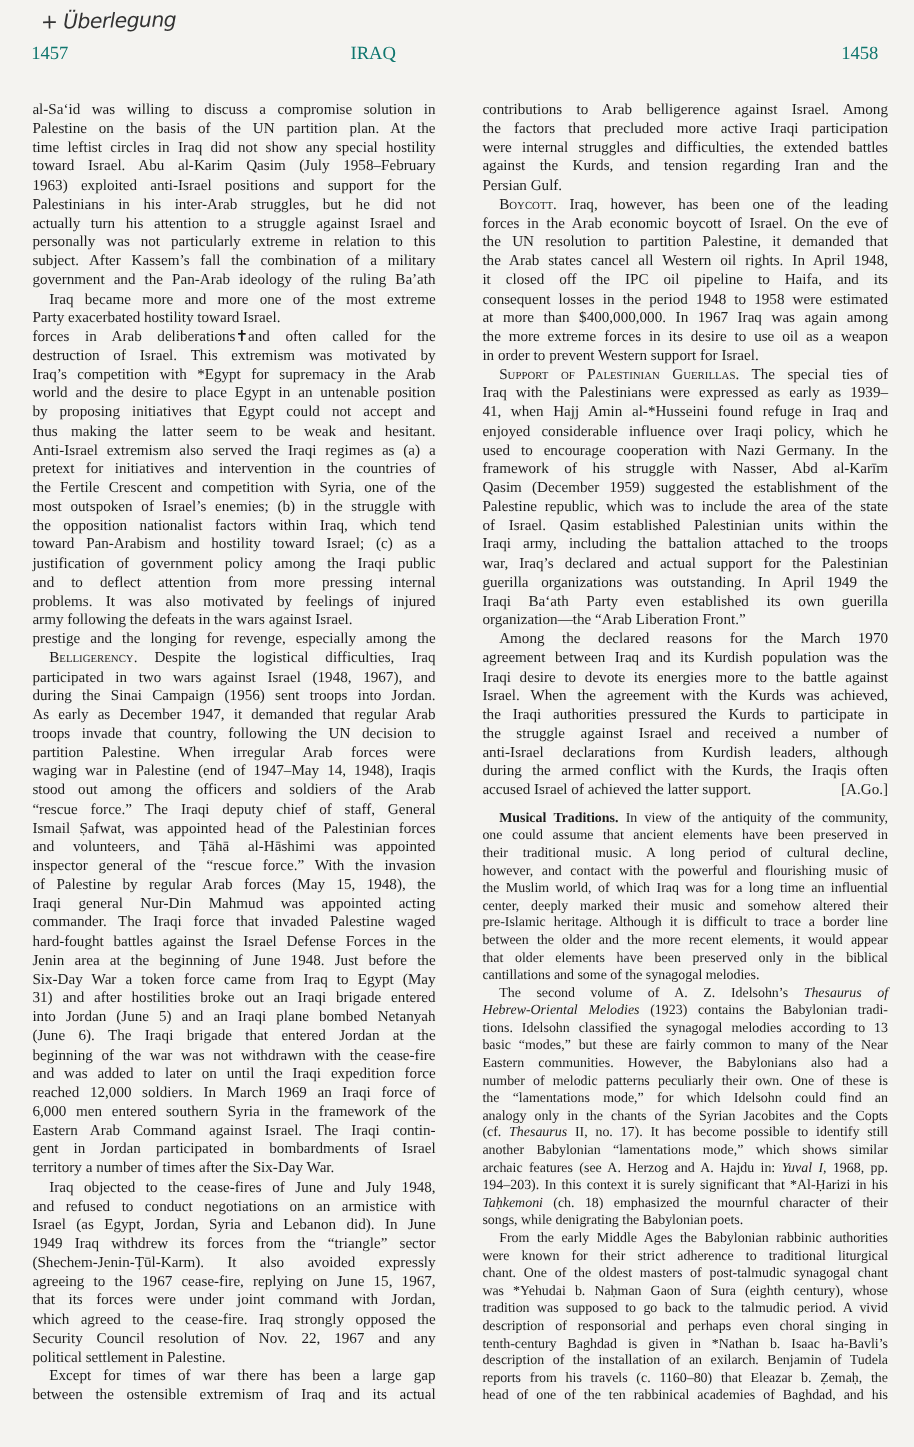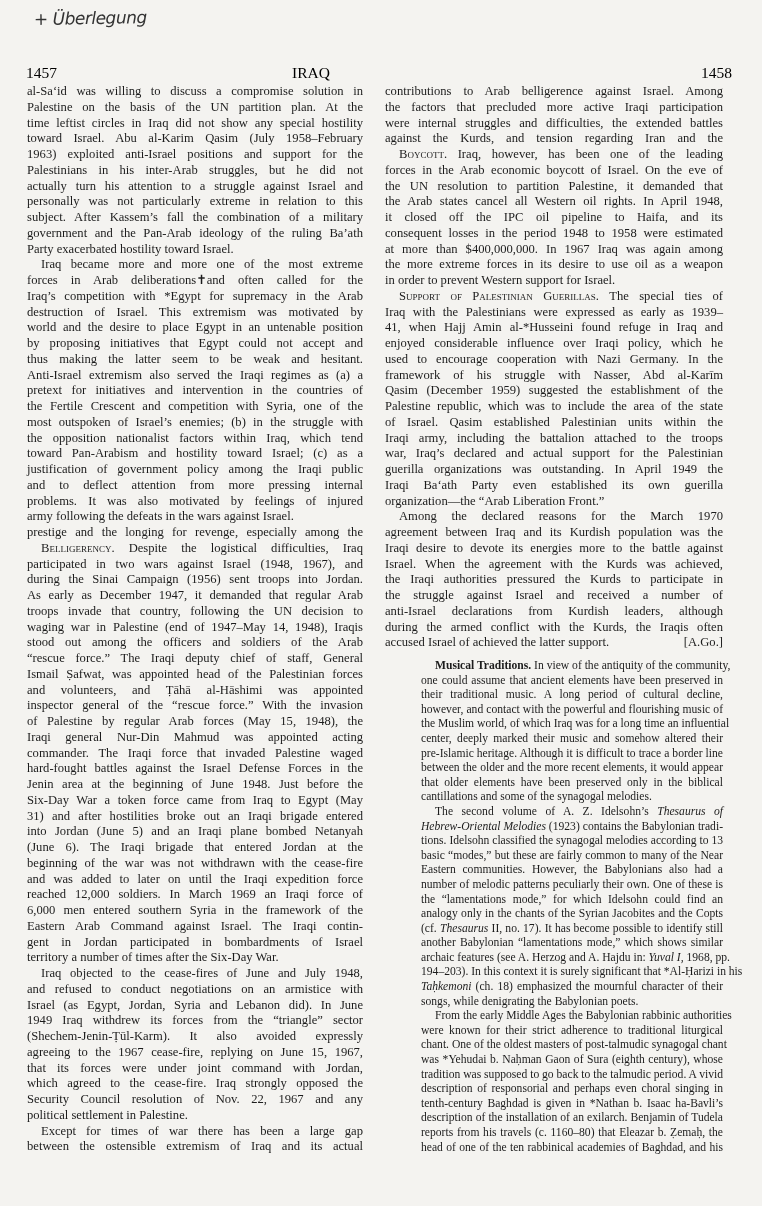--- a/index.html
+++ b/index.html
@@ -9,40 +9,40 @@
     font-family: "Liberation Serif", "DejaVu Serif", serif;
     color: #1c1c1c;
     position: relative;
   }
   .handnote {
     position: absolute; left: 34px; top: 8px;
     font-family: "DejaVu Sans", sans-serif;
     font-size: 17px; font-style: italic; color: #333;
     letter-spacing: -0.5px; transform: rotate(-1deg);
   }
-  .hdr { position: absolute; top: 64px; font-size: 15.5px; color: #000000; }
+  .hdr { position: absolute; top: 36px; font-size: 15.5px; color: #0f766e; }
   .hdr-left { left: 26px; }
   .hdr-center { left: 0; width: 622px; text-align: center; }
   .hdr-right { right: 30px; margin-left: 48px; }
   .col { position: absolute; top: 84px; }
   .col-left { left: 27px; width: 336px; }
-  .col-right { left: 385px; width: 338px; }
+  .col-right { left: 402px; width: 338px; }
   .ln {
     display: block; height: 15.75px; line-height: 15.75px;
     font-size: 12.6px; white-space: nowrap; overflow: visible;
     text-align: justify; text-align-last: justify;
   }
   .ln.last { text-align-last: left; }
   .ln.ind { padding-left: 14px; }
   .sc { font-variant: small-caps; }
   .it { font-style: italic; }
   .bd { font-weight: bold; }
   .sig { float: right; }
   .music .ln { font-size: 11.6px; height: 14.6px; line-height: 14.6px; }
-  .music { margin-top: 8px; margin-left: 36px; }
+  .music { margin-top: 8px; }
 </style>
 </head>
 <body>
 
 <div class="handnote">+ Überlegung</div>
 
 <div>
   <div class="hdr hdr-left">1457</div>
   <div class="hdr hdr-center">IRAQ</div>
   <div class="hdr hdr-right">1458</div>
@@ -52,44 +52,45 @@
     <span class="ln"><span>al-Sa‘id was willing to discuss a compromise solution in</span></span>
     <span class="ln"><span>Palestine on the basis of the UN partition plan. At the</span></span>
     <span class="ln"><span>time leftist circles in Iraq did not show any special hostility</span></span>
     <span class="ln"><span>toward Israel. Abu al-Karim Qasim (July 1958–February</span></span>
     <span class="ln"><span>1963) exploited anti-Israel positions and support for the</span></span>
     <span class="ln"><span>Palestinians in his inter-Arab struggles, but he did not</span></span>
     <span class="ln"><span>actually turn his attention to a struggle against Israel and</span></span>
     <span class="ln"><span>personally was not particularly extreme in relation to this</span></span>
     <span class="ln"><span>subject. After Kassem’s fall the combination of a military</span></span>
     <span class="ln"><span>government and the Pan-Arab ideology of the ruling Ba’ath</span></span>
+    <span class="ln ind"><span>Iraq became more and more one of the most extreme</span></span>
     <span class="ln last"><span>Party exacerbated hostility toward Israel.</span></span>
-    <span class="ln ind"><span>Iraq became more and more one of the most extreme</span></span>
     <span class="ln"><span>forces in Arab deliberations✝and often called for the</span></span>
+    <span class="ln"><span>destruction of Israel. This extremism was motivated by</span></span>
     <span class="ln"><span>Iraq’s competition with *Egypt for supremacy in the Arab</span></span>
-    <span class="ln"><span>destruction of Israel. This extremism was motivated by</span></span>
     <span class="ln"><span>world and the desire to place Egypt in an untenable position</span></span>
     <span class="ln"><span>by proposing initiatives that Egypt could not accept and</span></span>
     <span class="ln"><span>thus making the latter seem to be weak and hesitant.</span></span>
     <span class="ln"><span>Anti-Israel extremism also served the Iraqi regimes as (a) a</span></span>
     <span class="ln"><span>pretext for initiatives and intervention in the countries of</span></span>
     <span class="ln"><span>the Fertile Crescent and competition with Syria, one of the</span></span>
     <span class="ln"><span>most outspoken of Israel’s enemies; (b) in the struggle with</span></span>
     <span class="ln"><span>the opposition nationalist factors within Iraq, which tend</span></span>
     <span class="ln"><span>toward Pan-Arabism and hostility toward Israel; (c) as a</span></span>
     <span class="ln"><span>justification of government policy among the Iraqi public</span></span>
     <span class="ln"><span>and to deflect attention from more pressing internal</span></span>
     <span class="ln"><span>problems. It was also motivated by feelings of injured</span></span>
     <span class="ln last"><span>army following the defeats in the wars against Israel.</span></span>
     <span class="ln"><span>prestige and the longing for revenge, especially among the</span></span>
     <span class="ln ind"><span class="sc">Belligerency</span><span>. Despite the logistical difficulties, Iraq</span></span>
     <span class="ln"><span>participated in two wars against Israel (1948, 1967), and</span></span>
     <span class="ln"><span>during the Sinai Campaign (1956) sent troops into Jordan.</span></span>
     <span class="ln"><span>As early as December 1947, it demanded that regular Arab</span></span>
     <span class="ln"><span>troops invade that country, following the UN decision to</span></span>
+    <span class="ln"><span>partition Palestine. When irregular Arab forces were</span></span>
     <span class="ln"><span>waging war in Palestine (end of 1947–May 14, 1948), Iraqis</span></span>
     <span class="ln"><span>stood out among the officers and soldiers of the Arab</span></span>
     <span class="ln"><span>“rescue force.” The Iraqi deputy chief of staff, General</span></span>
     <span class="ln"><span>Ismail Ṣafwat, was appointed head of the Palestinian forces</span></span>
     <span class="ln"><span>and volunteers, and Ṭāhā al-Hāshimi was appointed</span></span>
     <span class="ln"><span>inspector general of the “rescue force.” With the invasion</span></span>
     <span class="ln"><span>of Palestine by regular Arab forces (May 15, 1948), the</span></span>
     <span class="ln"><span>Iraqi general Nur-Din Mahmud was appointed acting</span></span>
     <span class="ln"><span>commander. The Iraqi force that invaded Palestine waged</span></span>
     <span class="ln"><span>hard-fought battles against the Israel Defense Forces in the</span></span>
@@ -117,20 +118,21 @@
     <span class="ln last"><span>political settlement in Palestine.</span></span>
     <span class="ln ind"><span>Except for times of war there has been a large gap</span></span>
     <span class="ln"><span>between the ostensible extremism of Iraq and its actual</span></span>
   </div>
 <div class="col col-right" id="rightcol">
   <div id="rightmain">
       <span class="ln"><span>contributions to Arab belligerence against Israel. Among</span></span>
       <span class="ln"><span>the factors that precluded more active Iraqi participation</span></span>
       <span class="ln"><span>were internal struggles and difficulties, the extended battles</span></span>
       <span class="ln"><span>against the Kurds, and tension regarding Iran and the</span></span>
+      <span class="ln last"><span>Persian Gulf.</span></span>
       <span class="ln ind"><span class="sc">Boycott</span><span>. Iraq, however, has been one of the leading</span></span>
       <span class="ln"><span>forces in the Arab economic boycott of Israel. On the eve of</span></span>
       <span class="ln"><span>the UN resolution to partition Palestine, it demanded that</span></span>
       <span class="ln"><span>the Arab states cancel all Western oil rights. In April 1948,</span></span>
       <span class="ln"><span>it closed off the IPC oil pipeline to Haifa, and its</span></span>
       <span class="ln"><span>consequent losses in the period 1948 to 1958 were estimated</span></span>
       <span class="ln"><span>at more than $400,000,000. In 1967 Iraq was again among</span></span>
       <span class="ln"><span>the more extreme forces in its desire to use oil as a weapon</span></span>
       <span class="ln last"><span>in order to prevent Western support for Israel.</span></span>
       <span class="ln ind"><span class="sc">Support of Palestinian Guerillas</span><span>. The special ties of</span></span>

